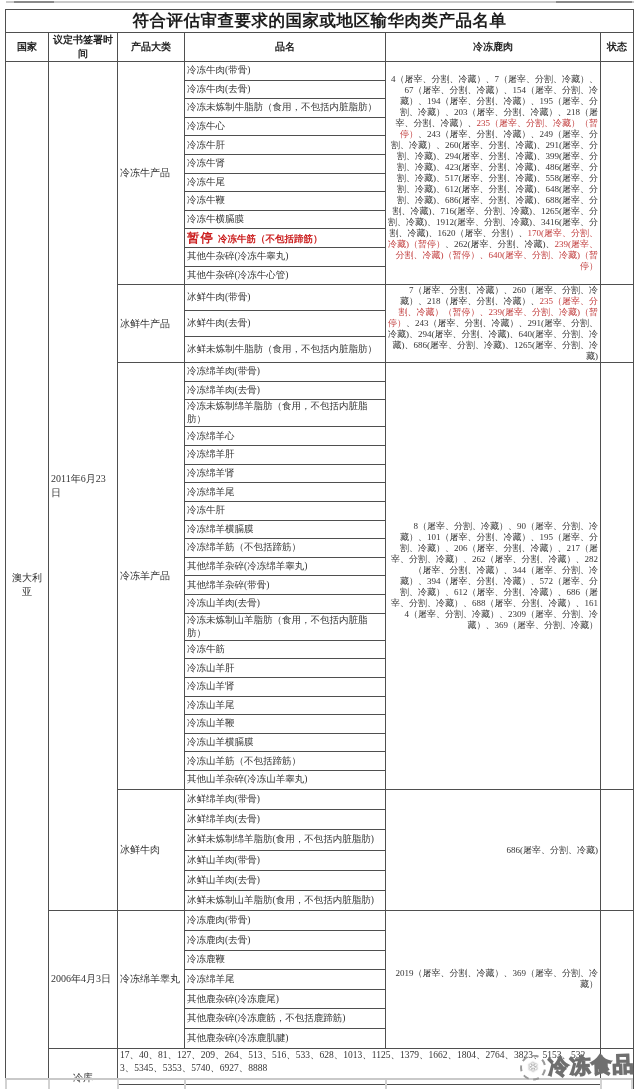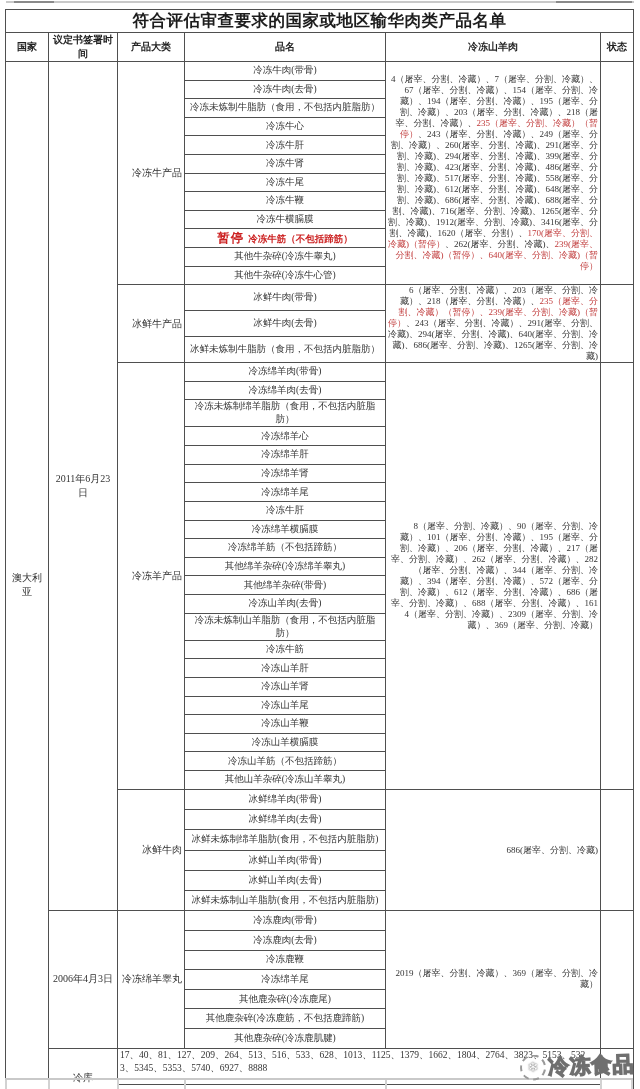--- a/index.html
+++ b/index.html
@@ -21,24 +21,24 @@
   table.main td,table.main th{
     border:1px solid #4f4f4f;
     padding:0 2px;
     overflow:hidden;
   }
   .title-cell{
     font-size:16.5px;font-weight:bold;text-align:center;
     letter-spacing:.5px;color:#1d1d1d;
   }
   th{font-size:10px;font-weight:bold;text-align:center;color:#222;}
-  .name-cell{font-size:9.5px;text-align:center;color:#333;}
-  .cat-cell{font-size:10px;text-align:right;color:#333;}
+  .name-cell{font-size:9.5px;color:#333;}
+  .cat-cell{font-size:10px;text-align:left;color:#333;}
   .country-cell{font-size:10px;text-align:center;color:#333;}
-  .date-cell{font-size:10px;text-align:center;color:#333;}
+  .date-cell{font-size:10px;color:#333;}
   .ent-cell{
     font-size:9px;line-height:11px;text-align:right;vertical-align:middle;
     color:#333;padding:1px 2px;word-break:break-all;
   }
   .status-cell{font-size:9px;}
   .red{color:#c03a3a;}
   .suspend-prefix{color:#cc2121;font-weight:bold;font-size:12.5px;letter-spacing:1px;margin-right:4px;}
   .suspend-name{color:#cc2121;font-weight:bold;font-size:9.5px;}
   .cold-label{font-size:10px;text-align:center;color:#333;}
   .cold-numbers{font-size:9.5px;line-height:13px;text-align:left;vertical-align:top;color:#333;padding:2px 3px;word-break:break-all;}
@@ -89,21 +89,21 @@
     </colgroup>
     <tbody id="rows">
       <tr style="height:21px;">
         <td class="title-cell" colspan="6">符合评估审查要求的国家或地区输华肉类产品名单</td>
       </tr>
       <tr style="height:25px;">
         <th>国家</th>
         <th>议定书签署时间</th>
         <th>产品大类</th>
         <th>品名</th>
-        <th>冷冻山羊肉</th>
+        <th>冷冻鹿肉</th>
         <th>状态</th>
       </tr>
     <tr style="height: 18.6px;">
           <td class="country-cell" rowspan="52">澳大利亚</td>
           <td class="date-cell" rowspan="43">2011年6月23日</td>
           <td class="cat-cell" rowspan="12">冷冻牛产品</td>
           <td class="name-cell">冷冻牛肉(带骨)</td>
           <td class="ent-cell" rowspan="12"><span>4（屠宰、分割、冷藏）、7（屠宰、分割、冷藏）、67（屠宰、分割、冷藏）、154（屠宰、分割、冷藏）、194（屠宰、分割、冷藏）、195（屠宰、分割、冷藏）、203（屠宰、分割、冷藏）、218（屠宰、分割、冷藏）、</span><span class="red">235（屠宰、分割、冷藏）（暂停）</span><span>、243（屠宰、分割、冷藏）、249（屠宰、分割、冷藏）、260(屠宰、分割、冷藏)、291(屠宰、分割、冷藏)、294(屠宰、分割、冷藏)、399(屠宰、分割、冷藏)、423(屠宰、分割、冷藏)、486(屠宰、分割、冷藏)、517(屠宰、分割、冷藏)、558(屠宰、分割、冷藏)、612(屠宰、分割、冷藏)、648(屠宰、分割、冷藏)、686(屠宰、分割、冷藏)、688(屠宰、分割、冷藏)、716(屠宰、分割、冷藏)、1265(屠宰、分割、冷藏)、1912(屠宰、分割、冷藏)、3416(屠宰、分割、冷藏)、1620（屠宰、分割）、</span><span class="red">170(屠宰、分割、冷藏)（暂停）</span><span>、262(屠宰、分割、冷藏)、</span><span class="red">239(屠宰、分割、冷藏)（暂停）、640(屠宰、分割、冷藏)（暂停）</span></td>
           <td class="status-cell" rowspan="12"></td>
         </tr>
@@ -136,21 +136,21 @@
         </tr>
         <tr style="height: 18.6px;">
           <td class="name-cell">其他牛杂碎(冷冻牛睾丸)</td>
         </tr>
         <tr style="height: 18.6px;">
           <td class="name-cell">其他牛杂碎(冷冻牛心管)</td>
         </tr>
         <tr style="height: 19px;">
           <td class="cat-cell" rowspan="3">冰鲜牛产品</td>
           <td class="name-cell">冰鲜牛肉(带骨)</td>
-          <td class="ent-cell" rowspan="3"><span>6（屠宰、分割、冷藏）、203（屠宰、分割、冷藏）、218（屠宰、分割、冷藏）、</span><span class="red">235（屠宰、分割、冷藏）（暂停）、239(屠宰、分割、冷藏)（暂停）</span><span>、243（屠宰、分割、冷藏）、291(屠宰、分割、冷藏)、294(屠宰、分割、冷藏)、640(屠宰、分割、冷藏)、686(屠宰、分割、冷藏)、1265(屠宰、分割、冷藏)</span></td>
+          <td class="ent-cell" rowspan="3"><span>7（屠宰、分割、冷藏）、260（屠宰、分割、冷藏）、218（屠宰、分割、冷藏）、</span><span class="red">235（屠宰、分割、冷藏）（暂停）、239(屠宰、分割、冷藏)（暂停）</span><span>、243（屠宰、分割、冷藏）、291(屠宰、分割、冷藏)、294(屠宰、分割、冷藏)、640(屠宰、分割、冷藏)、686(屠宰、分割、冷藏)、1265(屠宰、分割、冷藏)</span></td>
           <td class="status-cell" rowspan="3"></td>
         </tr>
         <tr style="height: 19px;">
           <td class="name-cell">冰鲜牛肉(去骨)</td>
         </tr>
         <tr style="height: 19px;">
           <td class="name-cell">冰鲜未炼制牛脂肪（食用，不包括内脏脂肪）</td>
         </tr>
         <tr style="height: 18.64px;">
           <td class="cat-cell" rowspan="22">冷冻羊产品</td>

